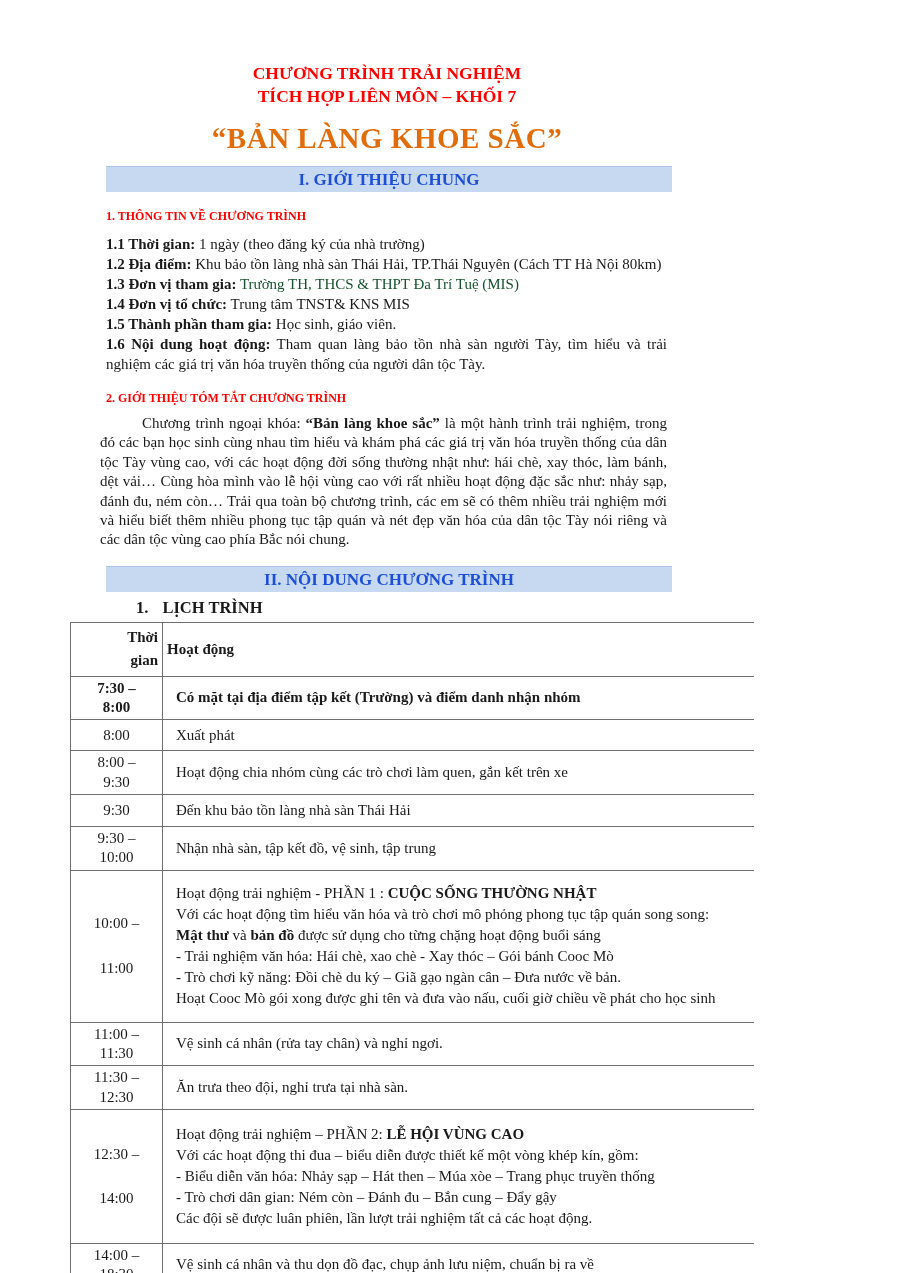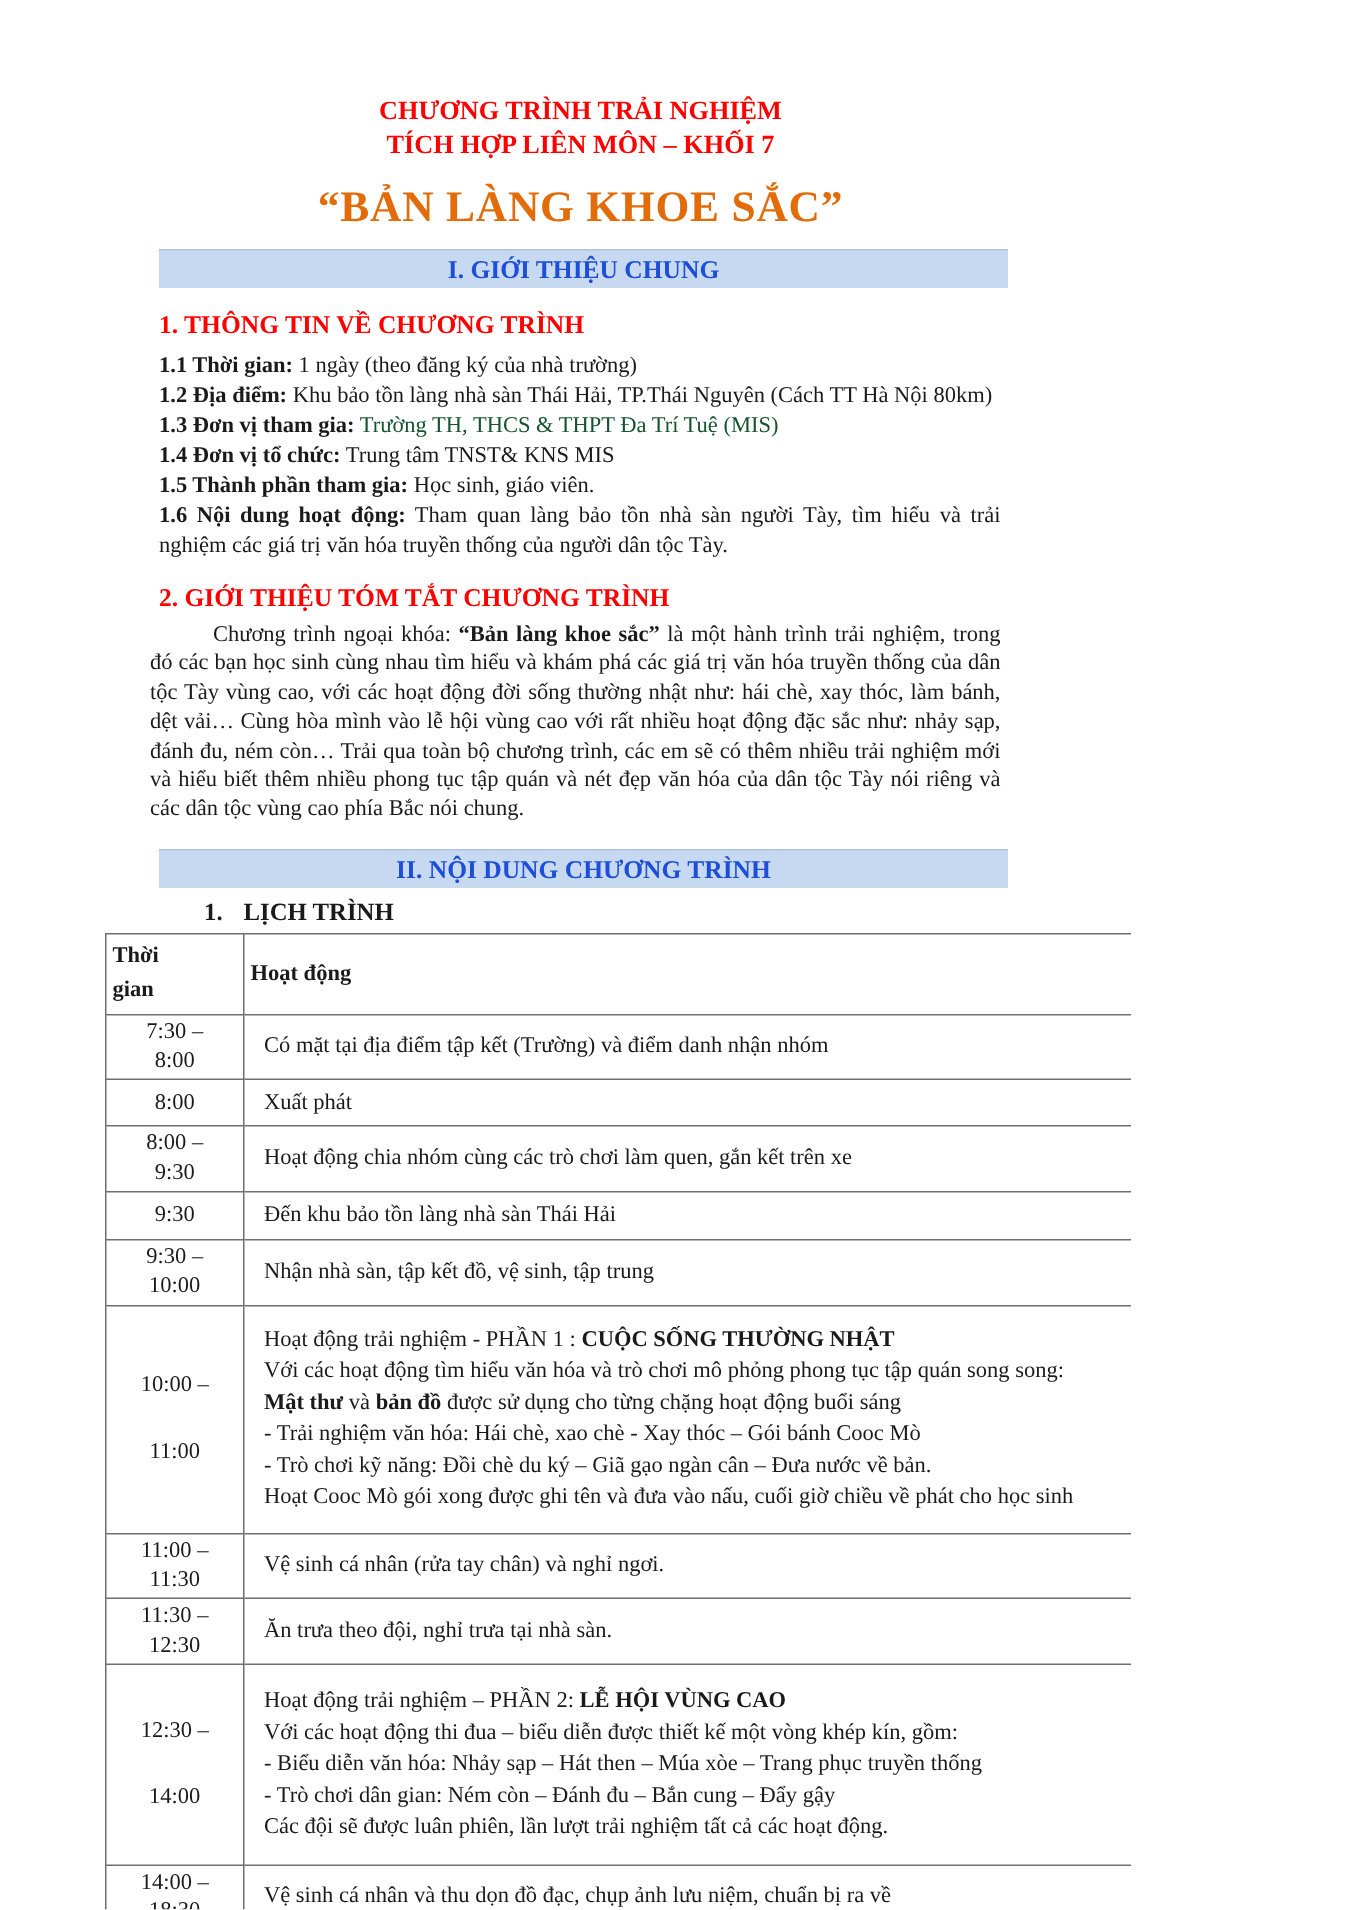--- a/index.html
+++ b/index.html
@@ -37,21 +37,21 @@
     font-weight:bold;
     font-size:17px;
     line-height:25px;
     color:#1d4ed8;
   }
   .banner.second{margin-top:16px;}
   .red-heading{
     margin:13px 37px 0 36px;
     color:var(--red,#ff0000);
     font-weight:bold;
-    font-size:17px;
+    font-size:12px;
     line-height:23px;
   }
   .info-block{margin:6px 37px 0 36px;}
   .info-line{line-height:20px;text-align:justify;}
   .info-line .lbl{font-weight:bold;}
   .summary-para{
     margin:4px 37px 0 30px;
     text-align:justify;
     text-indent:42px;
     line-height:19.4px;
@@ -72,38 +72,38 @@
   table.schedule th,table.schedule td{
     border:1.5px solid var(--border,#6f6f6f);
     vertical-align:middle;
     font-size:15px;
   }
   table.schedule th{
     font-weight:bold;
     line-height:23px;
     padding:2px 4px;
   }
-  th.time-h{width:83px;text-align:left;}
+  th.time-h{width:83px;text-align:right;}
   th.act-h{text-align:left;padding-left:13px;}
   td.time{
     width:83px;
     text-align:center;
     line-height:19.3px;
     padding:2px 2px;
   }
   td.act{
     text-align:left;
     padding:2px 8px 2px 13px;
     line-height:19.3px;
   }
   tr.tall td.act{line-height:21px;padding-top:12px;padding-bottom:12px;}
   tr.tall td.time .tl + .tl{margin-top:25px;}
   
   thead.sch-head tr{height:54px;}
-  tbody.sch-body tr:nth-child(1){height:40px;}
+  tbody.sch-body tr:nth-child(1){height:40px;font-weight:bold;}
   tbody.sch-body tr:nth-child(2){height:31px;}
   tbody.sch-body tr:nth-child(3){height:39px;}
   tbody.sch-body tr:nth-child(4){height:32px;}
   tbody.sch-body tr:nth-child(5){height:40px;}
   tbody.sch-body tr:nth-child(6){height:152px;}
   tbody.sch-body tr:nth-child(7){height:37px;}
   tbody.sch-body tr:nth-child(8){height:39px;}
   tbody.sch-body tr:nth-child(9){height:134px;}
   tbody.sch-body tr:nth-child(10){height:41px;}
   .b{font-weight:bold;}

